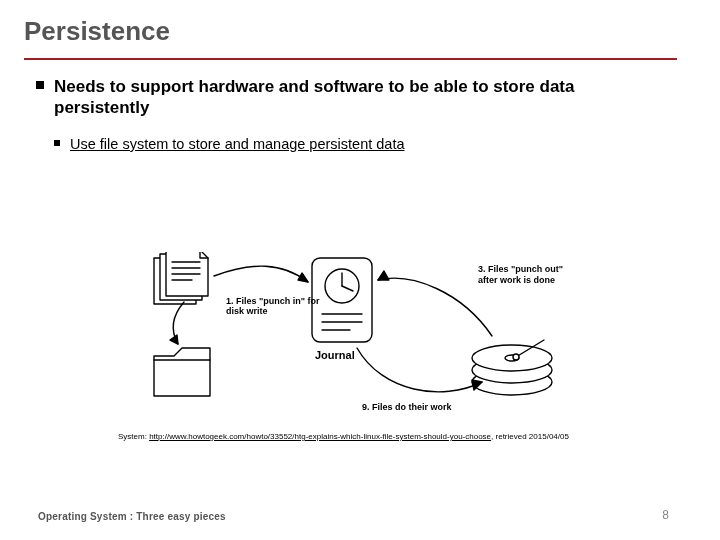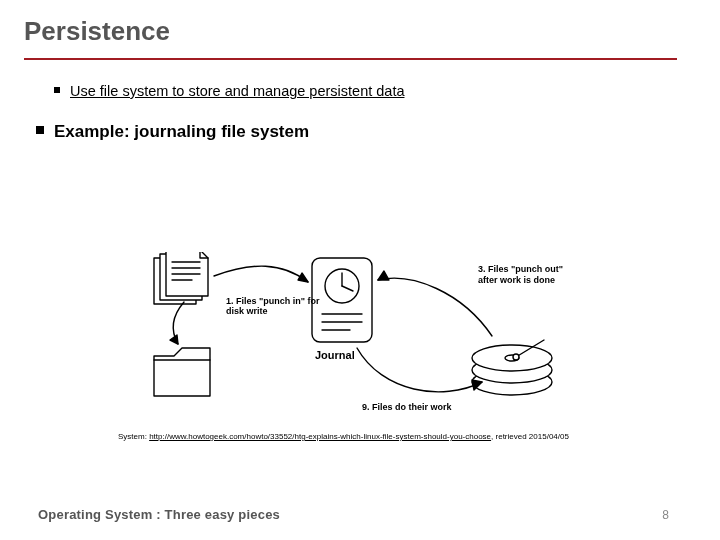--- a/index.html
+++ b/index.html
@@ -105,21 +105,21 @@
     left: 118px;
     font-size: 8px;
     color: #000;
   }
   .source a { color: #000; text-decoration: underline; }
 
   .footer-left {
     position: absolute;
     bottom: 18px;
     left: 38px;
-    font-size: 13px;
+    font-size: 10px;
     font-weight: bold;
     color: #555;
     letter-spacing: 0.2px;
   }
   .footer-right {
     position: absolute;
     bottom: 18px;
     right: 32px;
     font-size: 12px;
     color: #888;
@@ -127,25 +127,25 @@
 </style>
 </head>
 <body>
 
 <div class="slide">
 
   <div class="title">Persistence</div>
   <div class="rule"></div>
 
   <div class="content">
+    <div class="b1">Needs to support hardware and software to be able to store data persistently</div>
     <div class="spacer"></div>
     <div class="b2">Use file system to store and manage persistent data</div>
     <div class="spacer"></div>
     <div class="spacer"></div>
-    <div class="b1">Example: journaling file system</div>
   </div>
 
   <div class="diagram">
     <svg viewBox="0 0 430 170">
       <g stroke="#000" stroke-width="1.4" fill="#fff" stroke-linejoin="round" stroke-linecap="round">
 
         <g>
           <path d="M2 6 h34 l8 8 v38 h-42 z"></path>
           <path d="M8 2 h34 l8 8 v38 h-42 z"></path>
           <path d="M14 -2 h34 l8 8 v38 h-42 z"></path>

